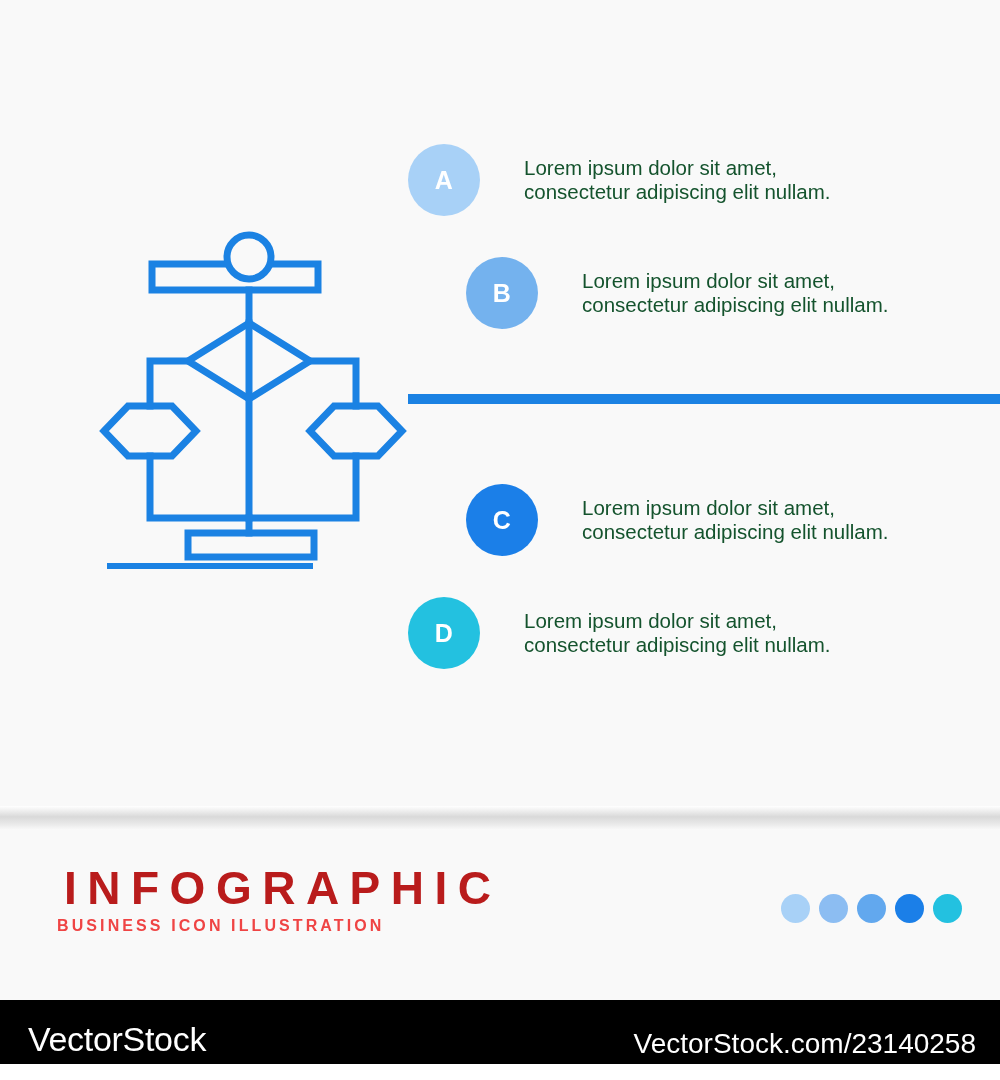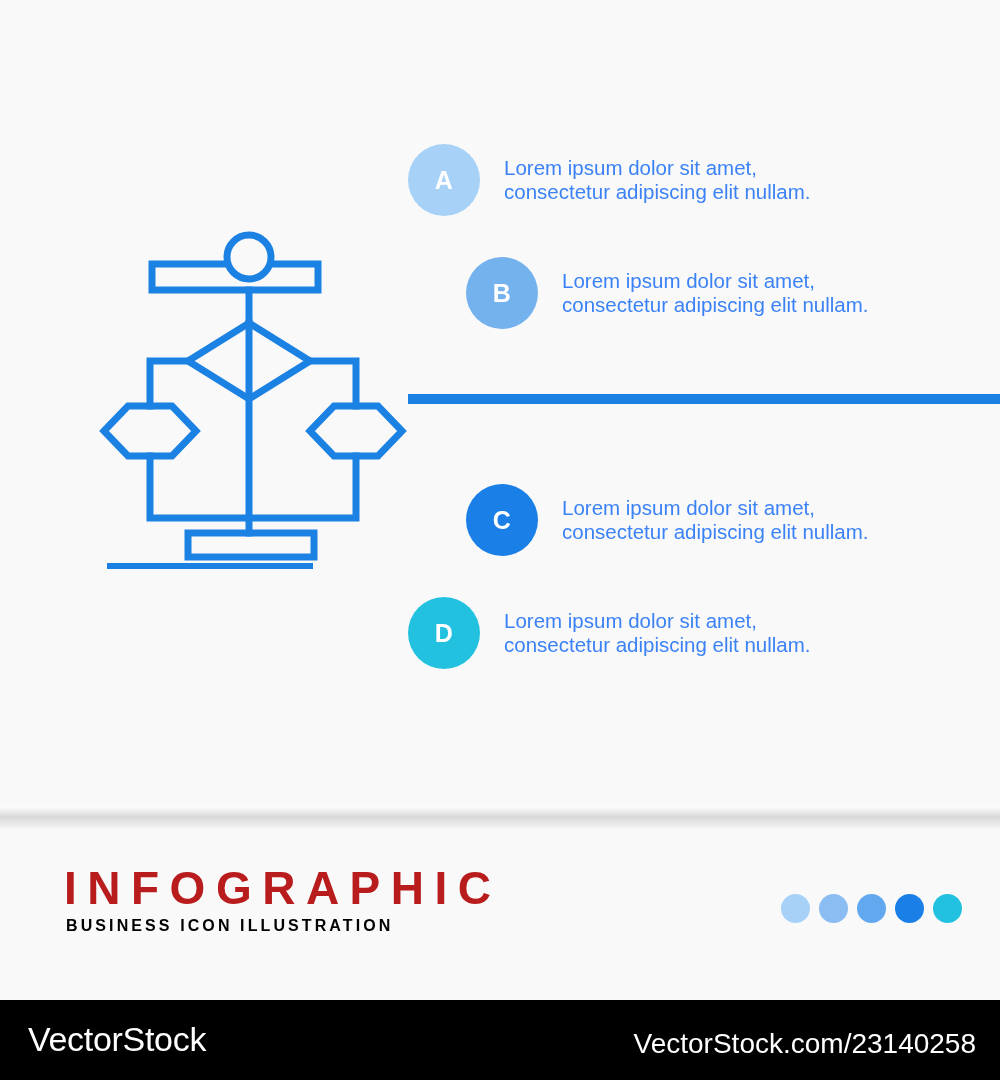--- a/index.html
+++ b/index.html
@@ -77,22 +77,22 @@
     flex: 0 0 auto;
   }
   .badge span {
     color: #ffffff;
     font-size: 25px;
     font-weight: bold;
     letter-spacing: 0.5px;
     line-height: 1;
   }
   .row-text {
-    margin-left: 24px;
-    color: #3b82f6;
+    margin-left: 44px;
+    color: #14532d;
     font-size: 20.5px;
     line-height: 1.18;
     white-space: pre-line;
   }
 
   #row-a { left: 408px; top: 144px; }
   #row-b { left: 466px; top: 257px; }
   #row-c { left: 466px; top: 484px; }
   #row-d { left: 408px; top: 597px; }
 
@@ -102,26 +102,26 @@
     left: 64px;
     top: 865px;
     font-size: 46px;
     font-weight: bold;
     letter-spacing: 10.5px;
     color: #b91c1c;
     line-height: 1;
   }
   .brand-sub {
     position: absolute;
-    left: 66px;
+    left: 57px;
     top: 918px;
     font-size: 16px;
     font-weight: bold;
     letter-spacing: 3.1px;
-    color: #000000;
+    color: #ef4444;
     line-height: 1;
   }
   .dots {
     position: absolute;
     right: 38px;
     top: 894px;
     display: flex;
     gap: 9px;
     align-items: center;
   }
@@ -130,21 +130,21 @@
     height: 29px;
     border-radius: 50%;
   }
 
   
   .watermark {
     position: absolute;
     left: 0;
     top: 1000px;
     width: 1000px;
-    height: 80px;
+    height: 64px;
     background: #000000;
   }
   .wm-left {
     position: absolute;
     left: 28px;
     top: 21px;
     color: #ffffff;
     font-size: 34px;
     font-family: "Liberation Sans Narrow", "Liberation Sans", sans-serif;
     letter-spacing: -0.3px;

